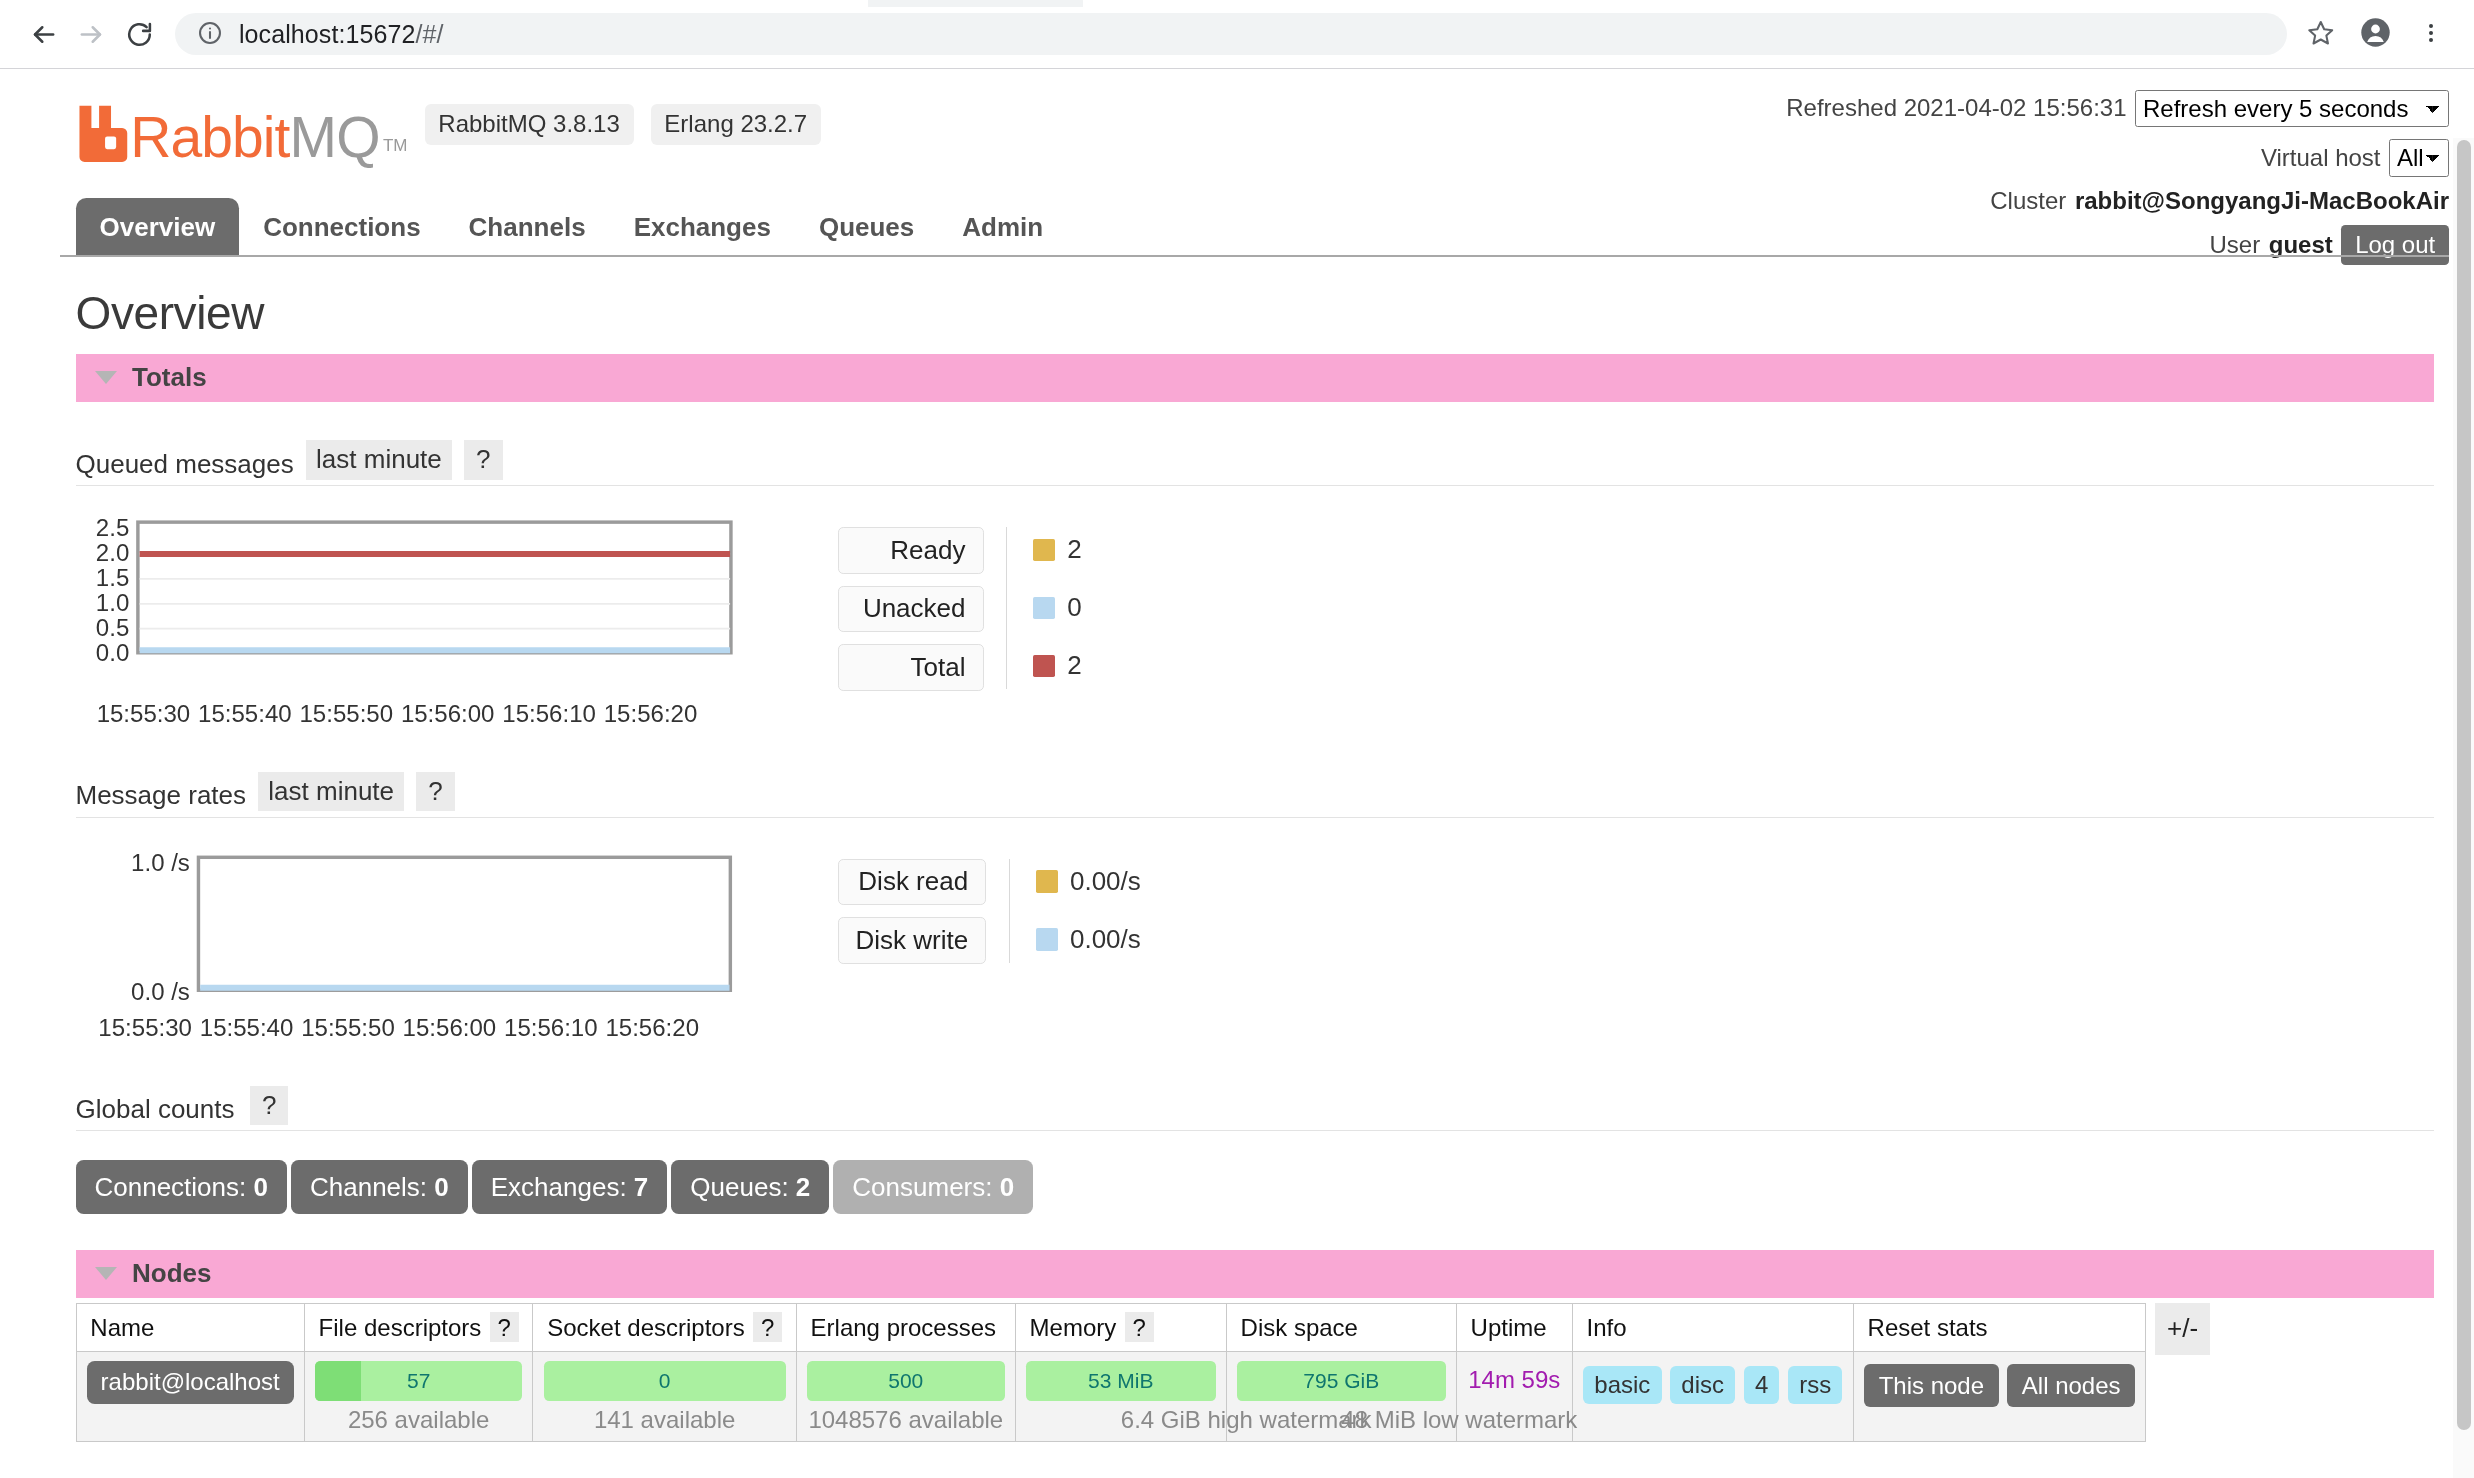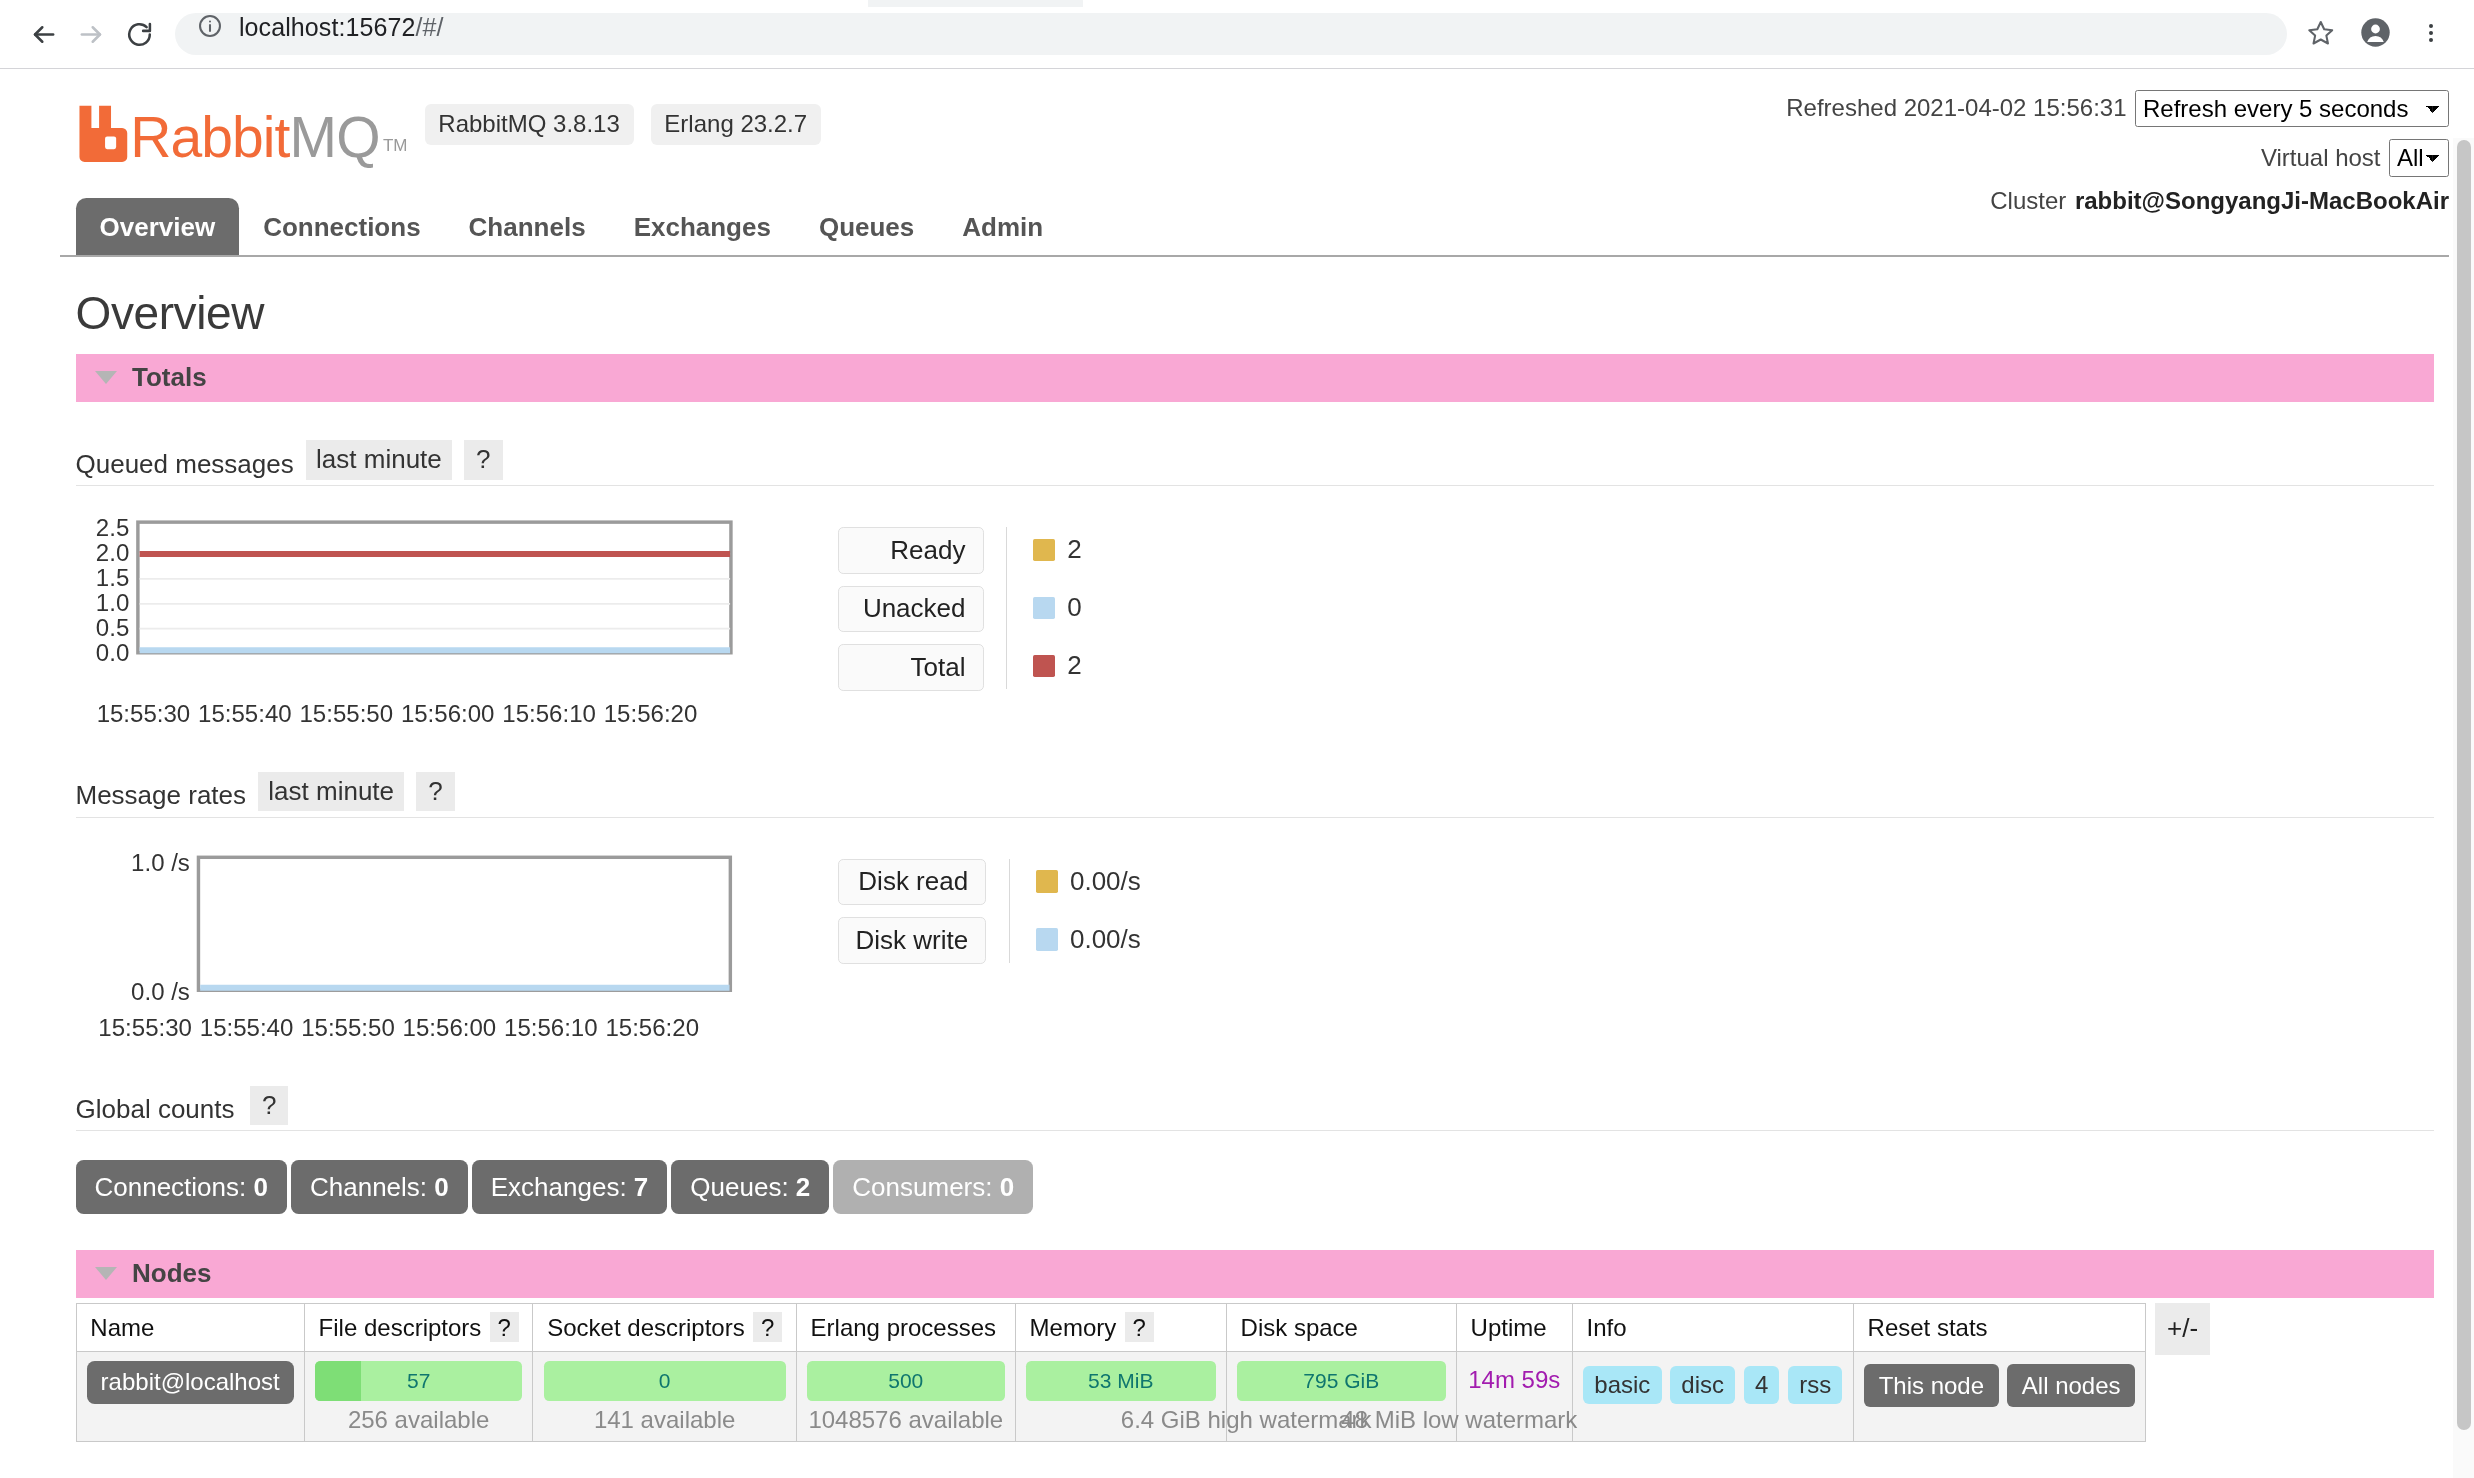--- a/index.html
+++ b/index.html
@@ -27,21 +27,21 @@
   }
   .nav-btn{
     width:48px;height:48px;border:none;background:transparent;
     display:flex;align-items:center;justify-content:center;
     border-radius:50%; cursor:pointer;
   }
   .nav-btn svg{ display:block; }
   #omnibox{
     flex:1; height:42px; margin-left:12px; margin-right:8.6px;
     background:#f1f3f4; border-radius:25px;
-    display:flex; align-items:flex-start; padding:0 22.4px;
+    display:flex; align-items:center; padding:0 22.4px;
   }
   #omnibox .info-ic{ margin-right:15.5px; flex:0 0 auto; }
   #url-text{
     font-size:25px; color:#202124; letter-spacing:0.1px;
     white-space:nowrap; overflow:hidden;
   }
   #url-text .dim{ color:#5f6368; }
   .chrome-right{ display:flex; align-items:center; gap:5.2px; }
   .icon-btn{
     width:50px;height:50px;border:none;background:transparent;
@@ -445,20 +445,25 @@
         <span class="hdr-label">Virtual host</span>
         <select class="hdr-select vh-select">
           <option>All</option>
           <option>/</option>
         </select>
       </div>
       <div class="hdr-row">
         <span class="hdr-label">Cluster</span>
         <span class="hdr-bold">rabbit@SongyangJi-MacBookAir</span>
       </div>
+      <div class="hdr-row">
+        <span class="hdr-label">User</span>
+        <span class="hdr-bold">guest</span>
+        <button class="logout-btn">Log out</button>
+      </div>
     </div>
   </div>
 
   <div id="nav-tabs">
     <button class="nav-tab active">Overview</button>
     <button class="nav-tab">Connections</button>
     <button class="nav-tab">Channels</button>
     <button class="nav-tab">Exchanges</button>
     <button class="nav-tab">Queues</button>
     <button class="nav-tab">Admin</button>

